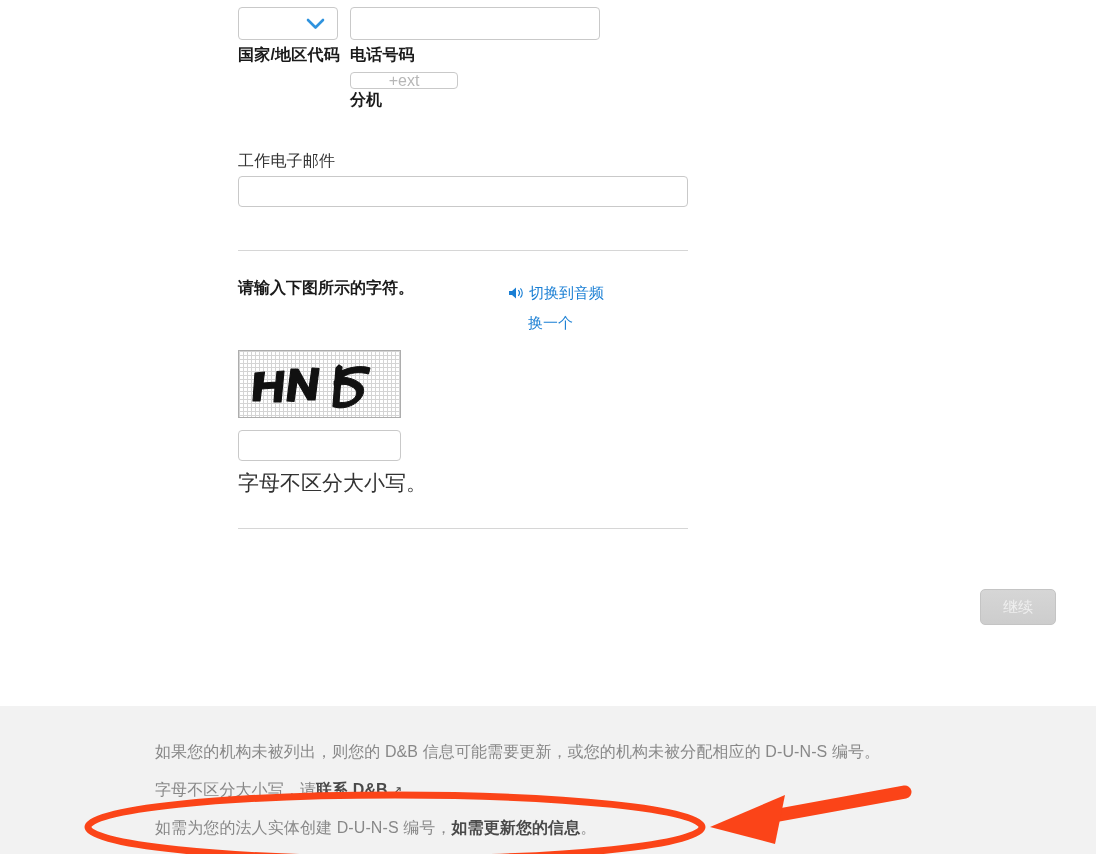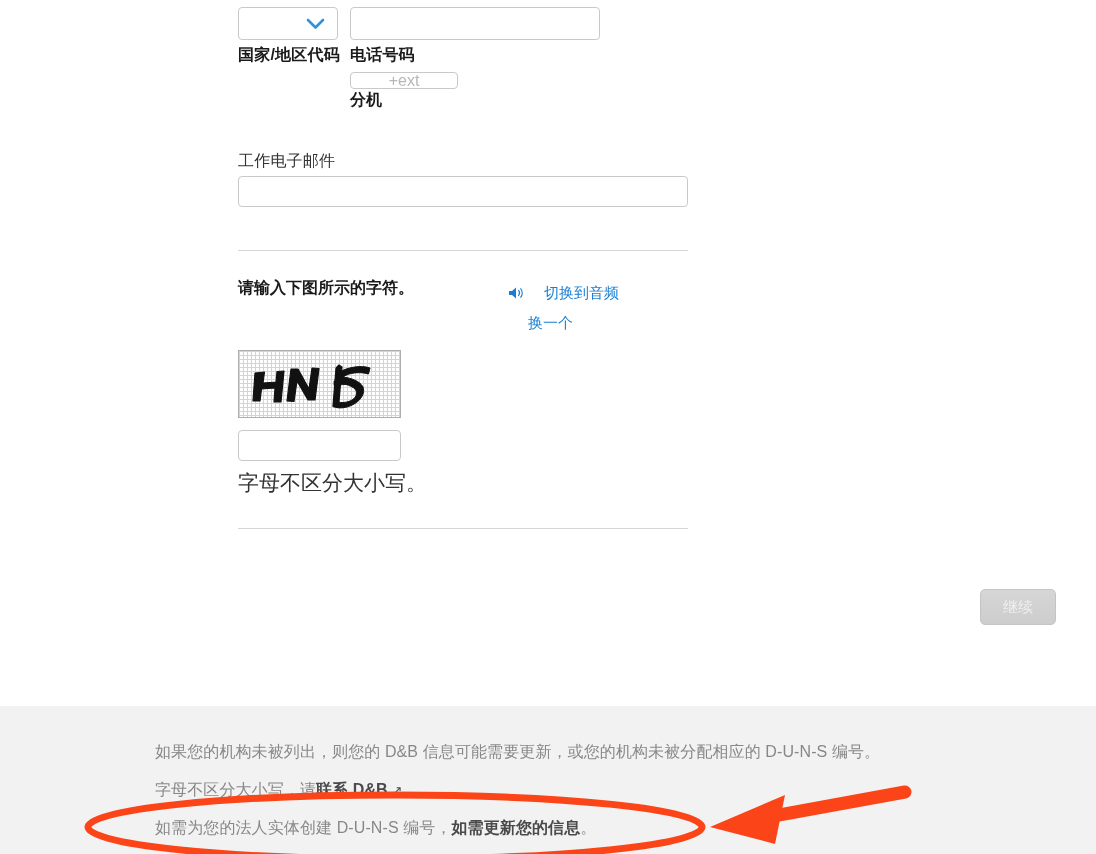--- a/index.html
+++ b/index.html
@@ -133,21 +133,21 @@
     font-size: 16px;
     font-weight: bold;
     color: #1a1a1a;
     width: 270px;
     line-height: 20px;
   }
   .captcha-links {
     font-size: 15px;
     line-height: 30px;
   }
-  .link-row { display: flex; align-items: center; gap: 20px; }
+  .link-row { display: flex; align-items: center; gap: 5px; }
   .link-row.indent { padding-left: 20px; }
   .blue-link {
     color: #1a7fd4;
     text-decoration: none;
     cursor: pointer;
     font-size: 15px;
   }
 
   .captcha-img {
     position: relative;

